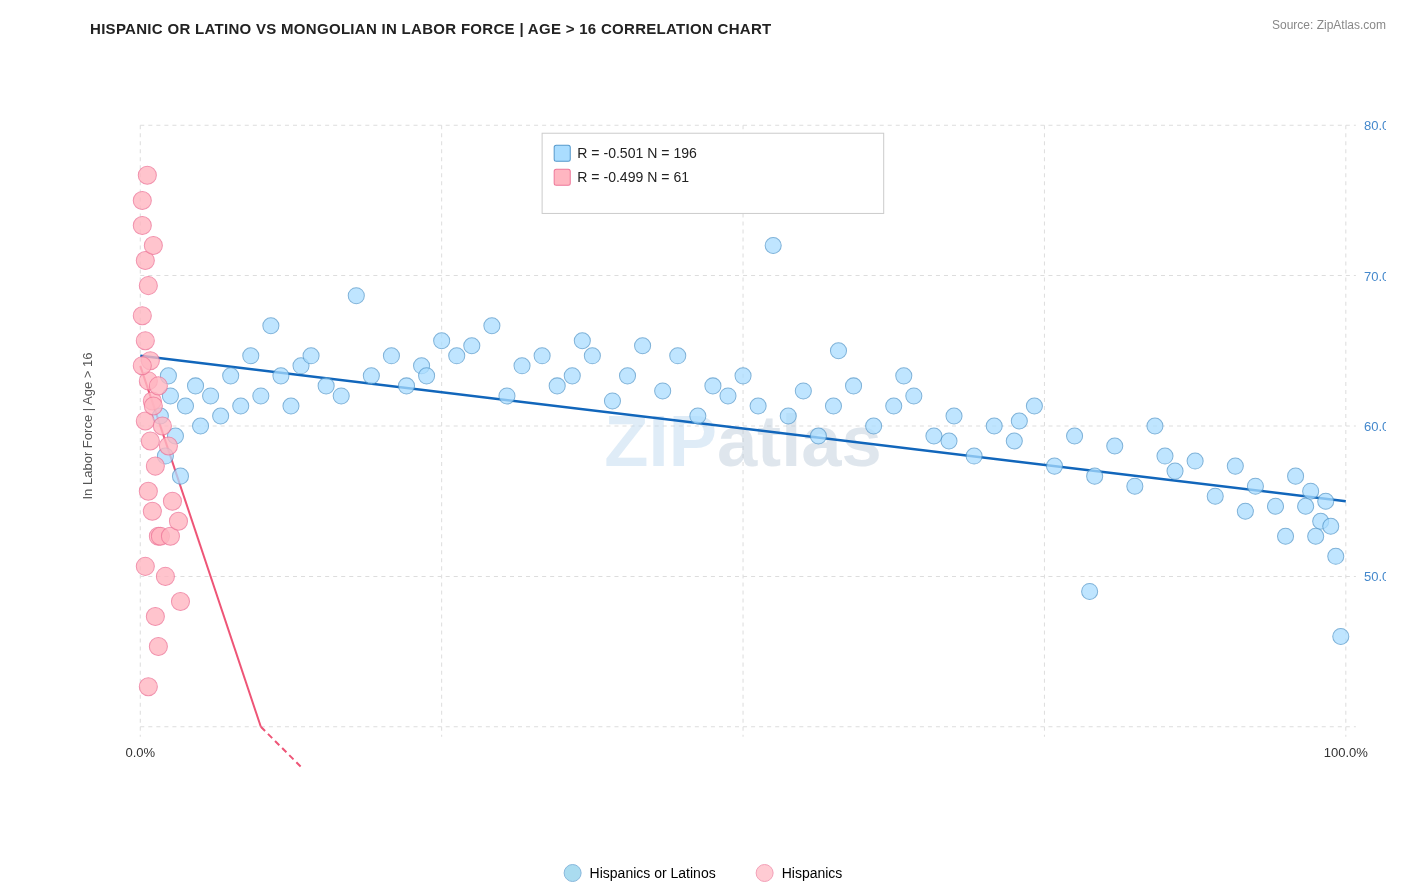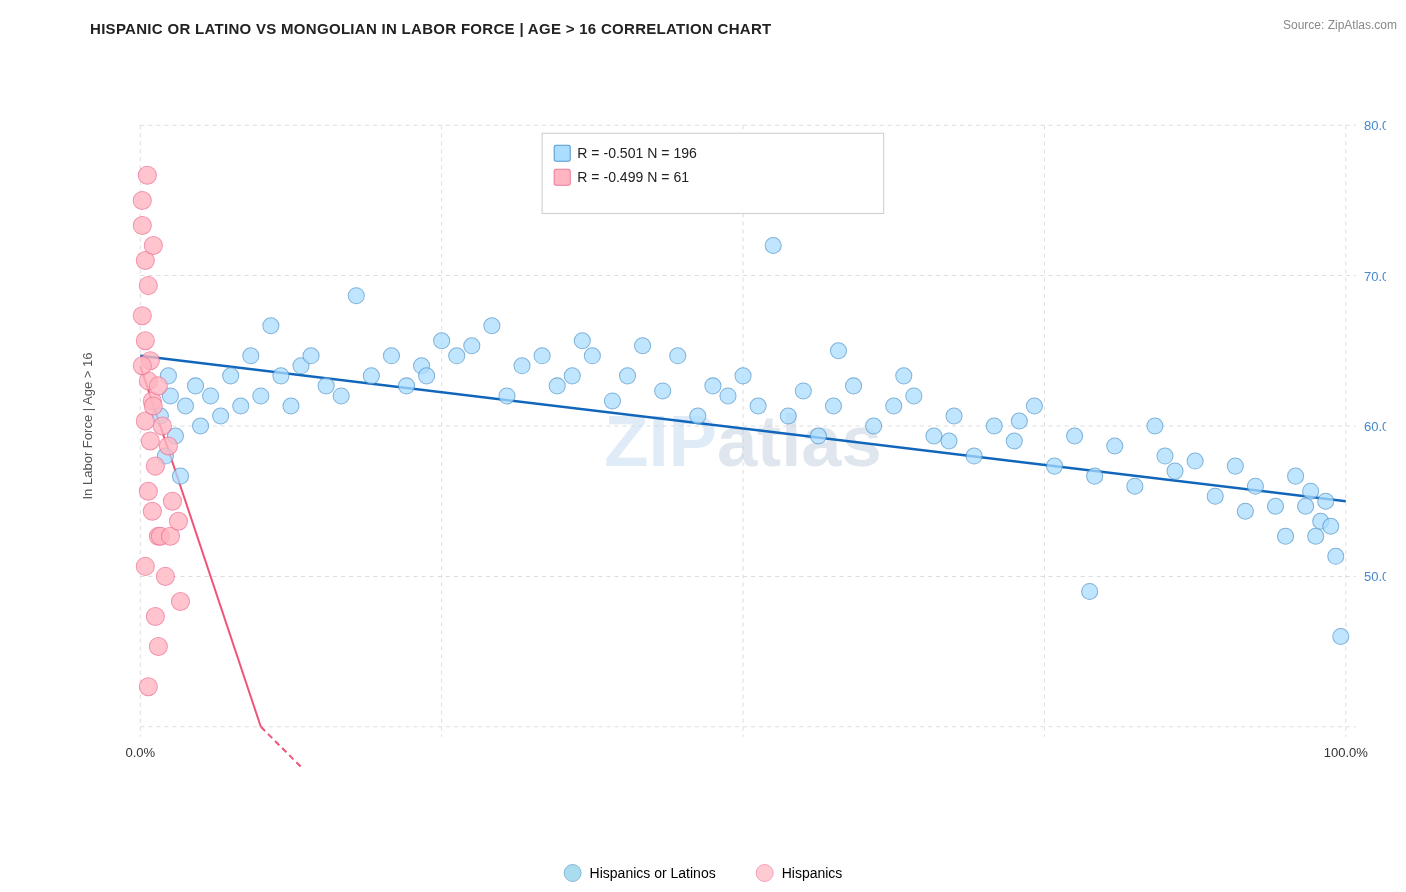--- a/index.html
+++ b/index.html
@@ -21,21 +21,21 @@
       font-weight: 600;
       color: #222;
       text-transform: uppercase;
       letter-spacing: 0.3px;
       margin-bottom: 8px;
       margin-left: 10px;
     }
     .source-label {
       position: absolute;
       top: 18px;
-      right: 9px;
+      right: 20px;
       font-size: 12px;
       color: #888;
     }
     .chart-area {
       position: relative;
       width: 100%;
       height: calc(100% - 30px);
     }
     svg.main-chart {
       width: 100%;

